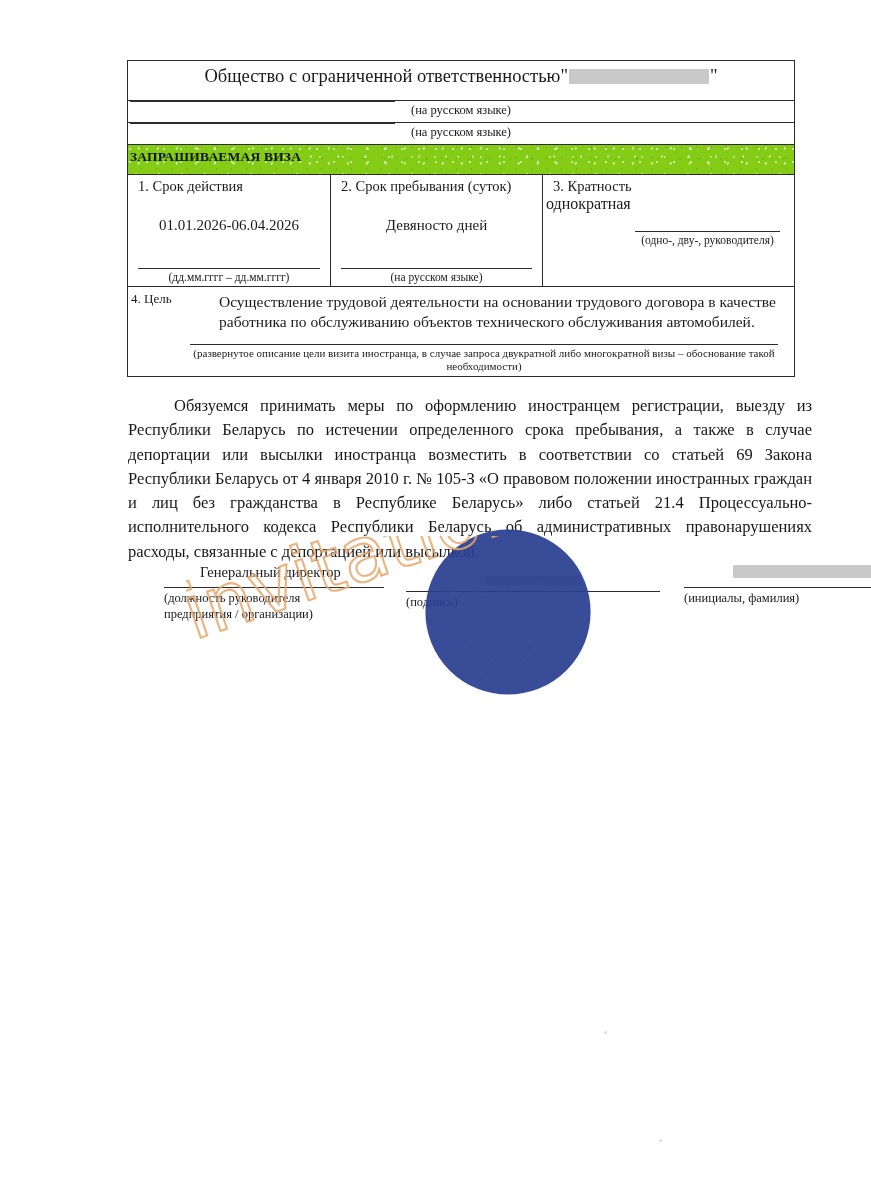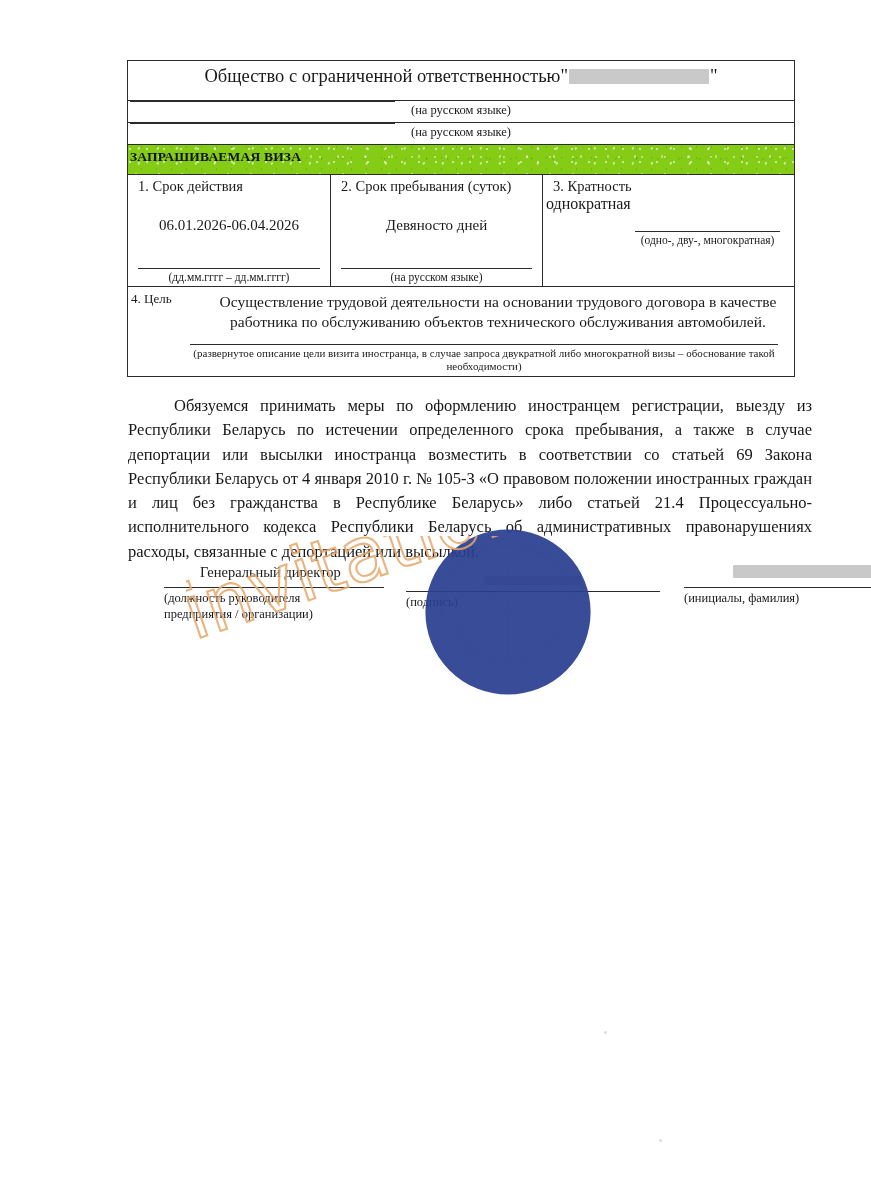--- a/index.html
+++ b/index.html
@@ -139,21 +139,21 @@
     padding: 3px 3px 0 3px !important;
   }
   .purpose-label {
     position: absolute;
     left: 3px;
     top: 4px;
     font-size: 13px;
   }
   .purpose-text {
     margin: 2px 14px 0 88px;
-    text-align: center;
+    text-align: left;
     font-size: 15.5px;
     line-height: 1.28;
   }
   .purpose-note {
     position: absolute;
     left: 62px;
     right: 16px;
     bottom: 2px;
     text-align: center;
     font-size: 11px;
@@ -275,31 +275,31 @@
       <tr>
         <td class="section-band" colspan="3">
           <span class="noise"></span>
           <span class="band-label">ЗАПРАШИВАЕМАЯ ВИЗА</span>
         </td>
       </tr>
 
       <tr>
         <td class="visa-cell" style="width:203px">
           <span class="visa-num">1. Срок действия</span>
-          <span class="visa-value">06.01.2026-06.04.2026</span>
+          <span class="visa-value">01.01.2026-06.04.2026</span>
           <span class="cell-footnote">(дд.мм.гггг – дд.мм.гггг)</span>
         </td>
         <td class="visa-cell" style="width:212px">
           <span class="visa-num">2. Срок пребывания (суток)</span>
           <span class="visa-value">Девяносто дней</span>
           <span class="cell-footnote">(на русском языке)</span>
         </td>
         <td class="visa-cell">
           <span class="visa-num">3. Кратность</span><span class="krat-value">однократная</span>
-          <span class="cell-footnote hi">(одно-, дву-, многократная)</span>
+          <span class="cell-footnote hi">(одно-, дву-, руководителя)</span>
         </td>
       </tr>
 
       <tr>
         <td class="purpose-cell" colspan="3">
           <span class="purpose-label">4. Цель</span>
           <div class="purpose-text">Осуществление трудовой деятельности на основании трудового договора в качестве работника по обслуживанию объектов технического обслуживания автомобилей.</div>
           <div class="purpose-note">(развернутое описание цели визита иностранца, в случае запроса двукратной либо многократной визы – обоснование такой необходимости)</div>
         </td>
       </tr>

